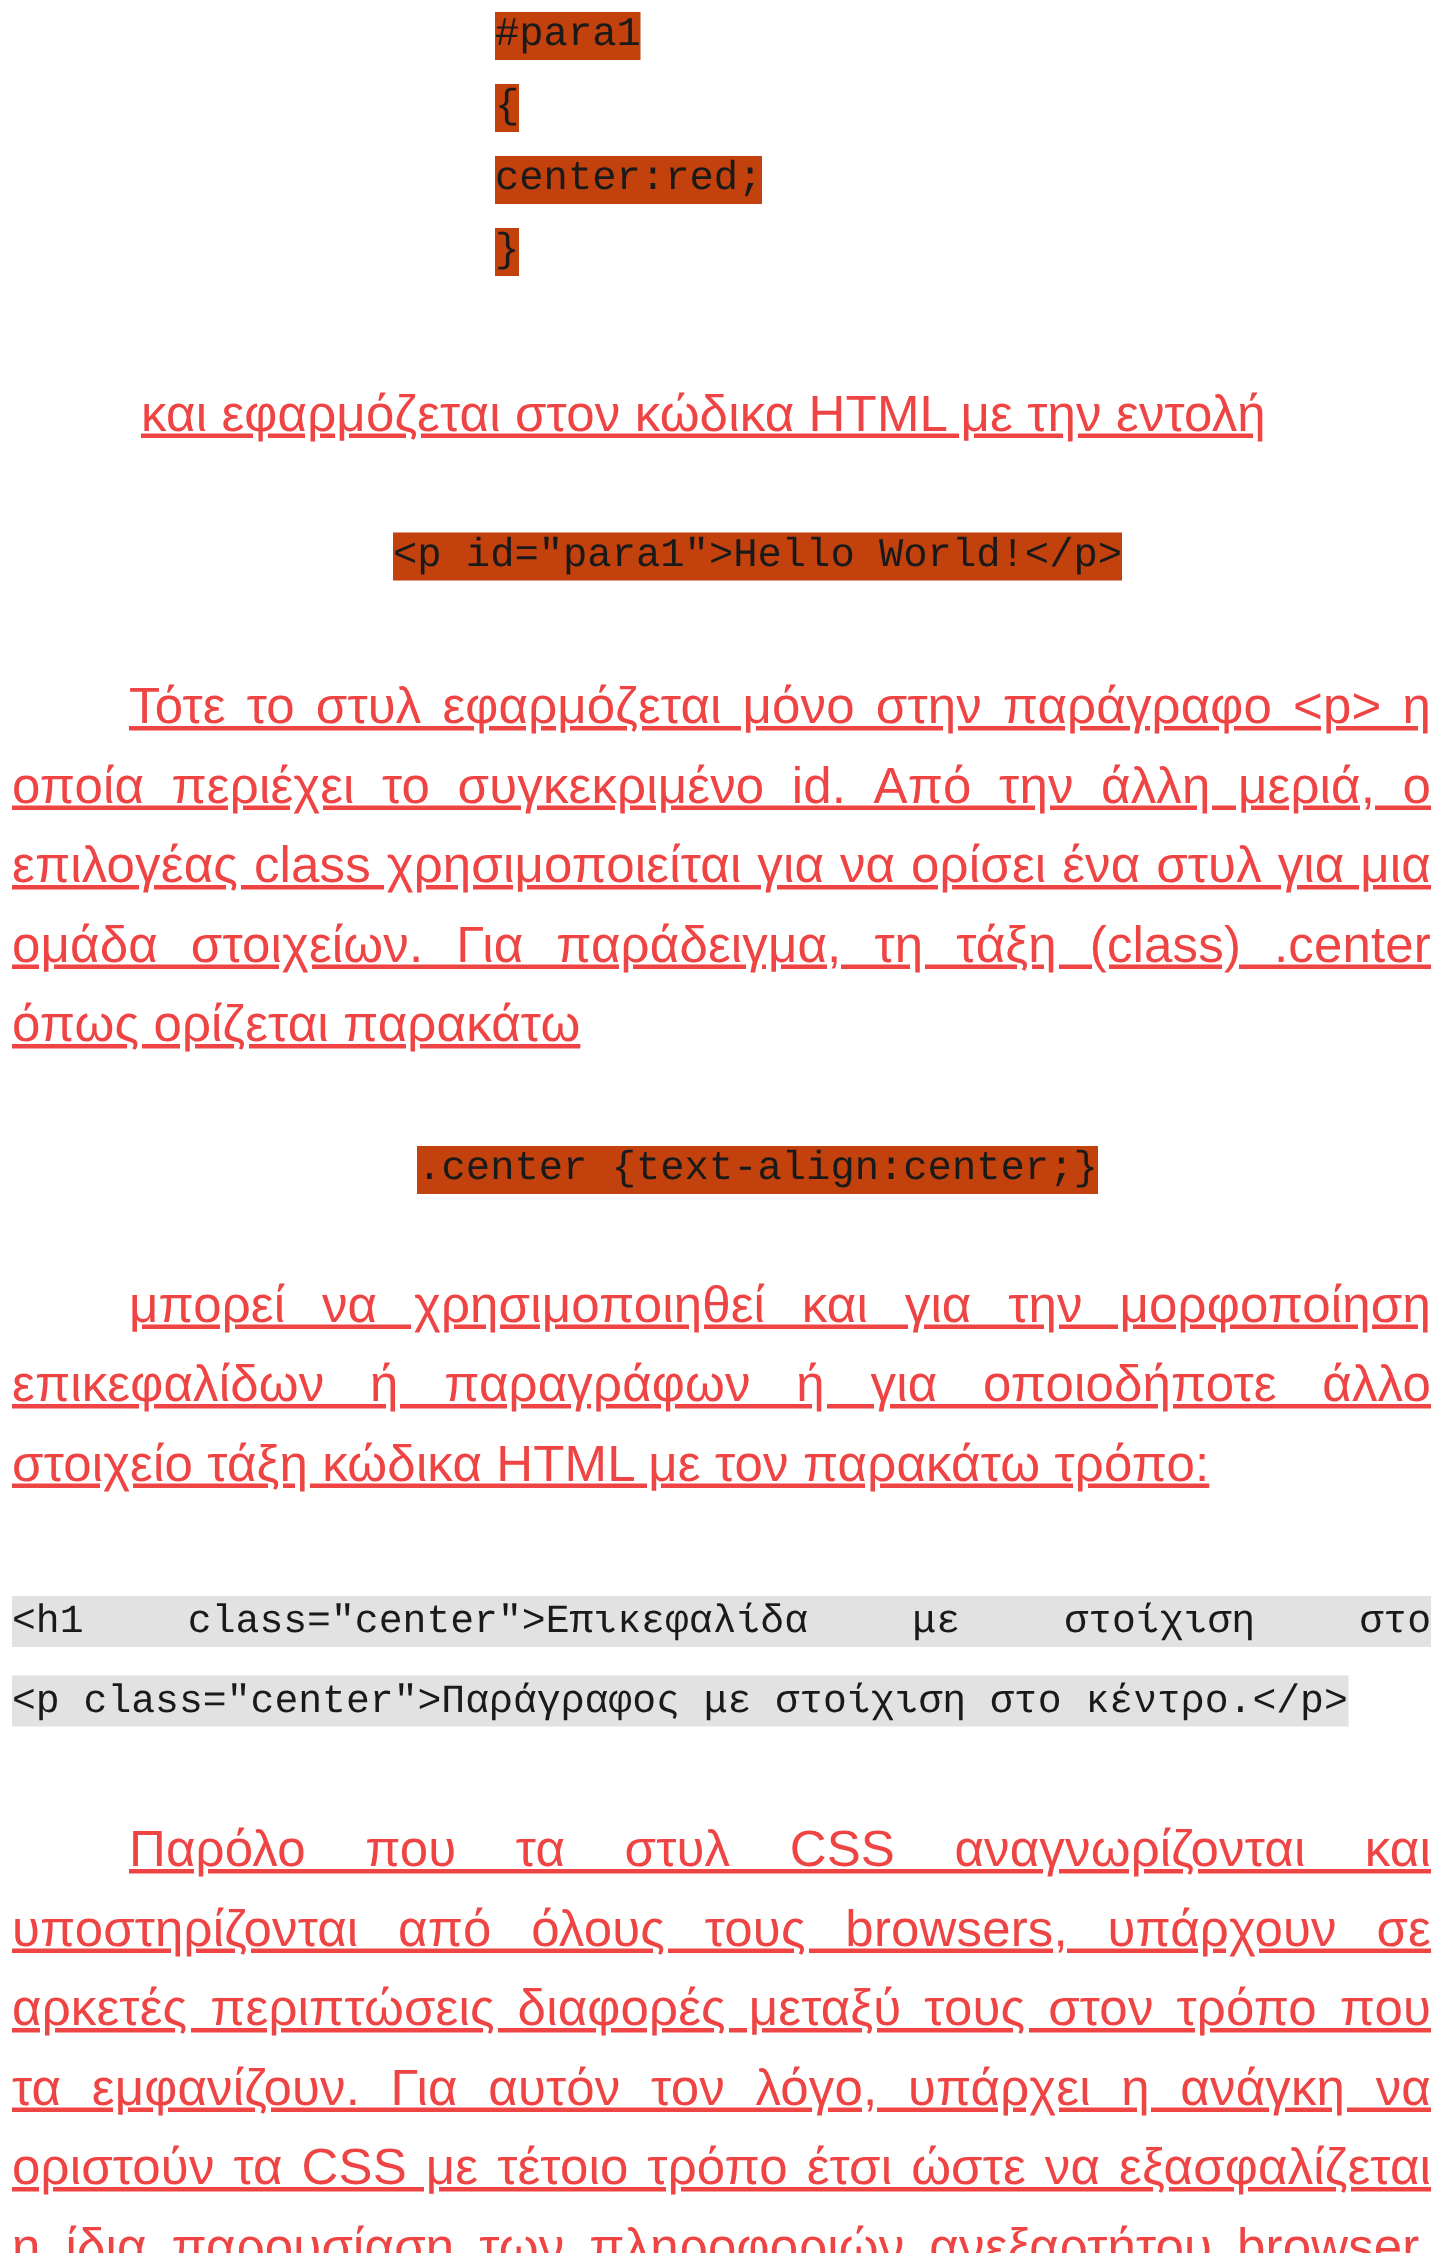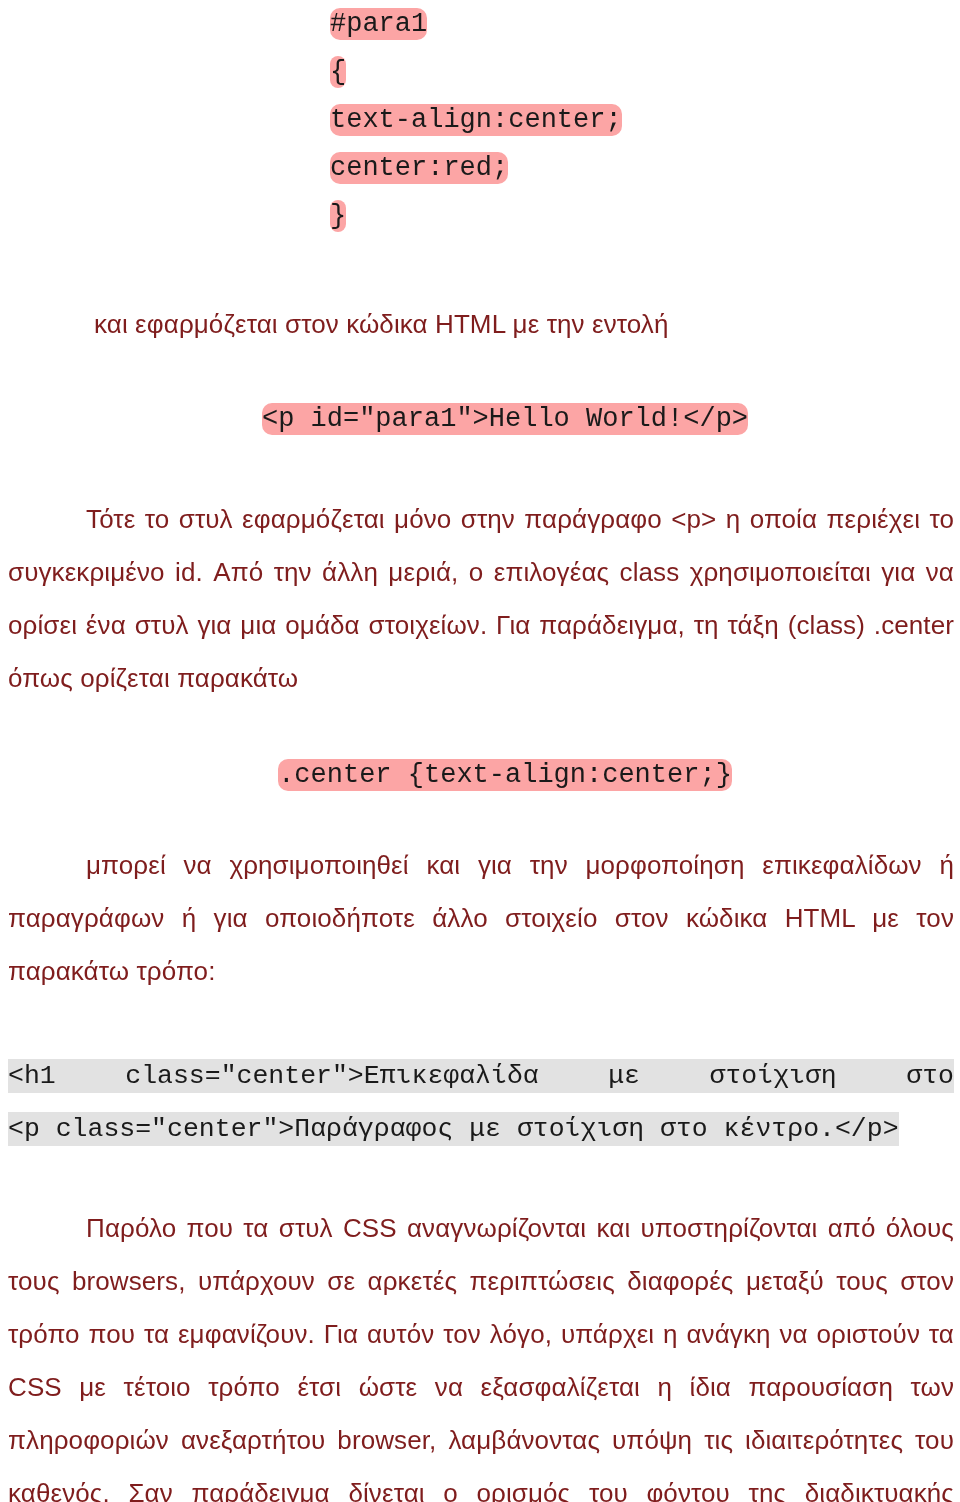--- a/index.html
+++ b/index.html
@@ -28,24 +28,23 @@
   
   .code-line {
     font-family: "Liberation Mono", "DejaVu Sans Mono", monospace;
     font-size: 27px;
     line-height: 48px;
     color: #1a1a1a;
     white-space: pre;
     margin: 0;
   }
   .code-line > span.hl {
-    background-color: #fca5a5;
+    background-color: #c2410c;
     padding: 1px 0;
     box-decoration-break: clone;
-    border-radius: 10px;
     -webkit-box-decoration-break: clone;
   }
 
   
   .code-block-rule {
     padding-left: 322px;
   }
   .code-block-rule .code-line {
     line-height: 48px;
   }
@@ -79,28 +78,29 @@
     box-decoration-break: clone;
     -webkit-box-decoration-break: clone;
     padding: 2px 0;
   }
   .code-just.stretch {
     text-align-last: justify;
   }
 
   
   .para {
-    font-size: 26px;
+    font-size: 34px;
     line-height: 53px;
     text-align: justify;
     text-align-last: left;
     margin: 0;
-    color: #7f1d1d;
+    color: #ef4444;
     font-family: "Liberation Sans", sans-serif;
     letter-spacing: 0.1px;
+    text-decoration: underline;
   }
   .para.indent {
     text-indent: 78px;
   }
   .para.plain {
     text-align: left;
     text-indent: 0;
   }
 
   
@@ -115,21 +115,20 @@
   .block-intro { padding-left: 86px; }
 </style>
 </head>
 <body>
 
 <div class="page">
 
   <div class="code-block-rule">
     <div class="code-line"><span class="hl">#para1</span></div>
     <div class="code-line"><span class="hl">{</span></div>
-    <div class="code-line"><span class="hl">text-align:center;</span></div>
     <div class="code-line"><span class="hl">center:red;</span></div>
     <div class="code-line"><span class="hl">}</span></div>
   </div>
 
   <div class="sp-1"></div>
 
   <div class="block-intro">
     <p class="para plain">και εφαρμόζεται στον κώδικα HTML με την εντολή</p>
   </div>
 
@@ -144,21 +143,21 @@
   <p class="para indent">Τότε το στυλ εφαρμόζεται μόνο στην παράγραφο &lt;p&gt; η οποία περιέχει το συγκεκριμένο id. Από την άλλη μεριά, ο επιλογέας class χρησιμοποιείται για να ορίσει ένα στυλ για μια ομάδα στοιχείων. Για παράδειγμα, τη τάξη (class) .center όπως ορίζεται παρακάτω</p>
 
   <div class="sp-4"></div>
 
   <div class="code-centered">
     <div class="code-line"><span class="hl">.center {text-align:center;}</span></div>
   </div>
 
   <div class="sp-5"></div>
 
-  <p class="para indent">μπορεί να χρησιμοποιηθεί και για την μορφοποίηση επικεφαλίδων ή παραγράφων ή για οποιοδήποτε άλλο στοιχείο στον κώδικα HTML με τον παρακάτω τρόπο:</p>
+  <p class="para indent">μπορεί να χρησιμοποιηθεί και για την μορφοποίηση επικεφαλίδων ή παραγράφων ή για οποιοδήποτε άλλο στοιχείο τάξη κώδικα HTML με τον παρακάτω τρόπο:</p>
 
   <div class="sp-6"></div>
 
   <div class="code-block-wide">
     <p class="code-just stretch"><span class="hl">&lt;h1 class="center"&gt;Επικεφαλίδα με στοίχιση στο</span></p>
     <p class="code-just"><span class="hl">&lt;p class="center"&gt;Παράγραφος με στοίχιση στο κέντρο.&lt;/p&gt;</span></p>
   </div>
 
   <div class="sp-7"></div>
 

